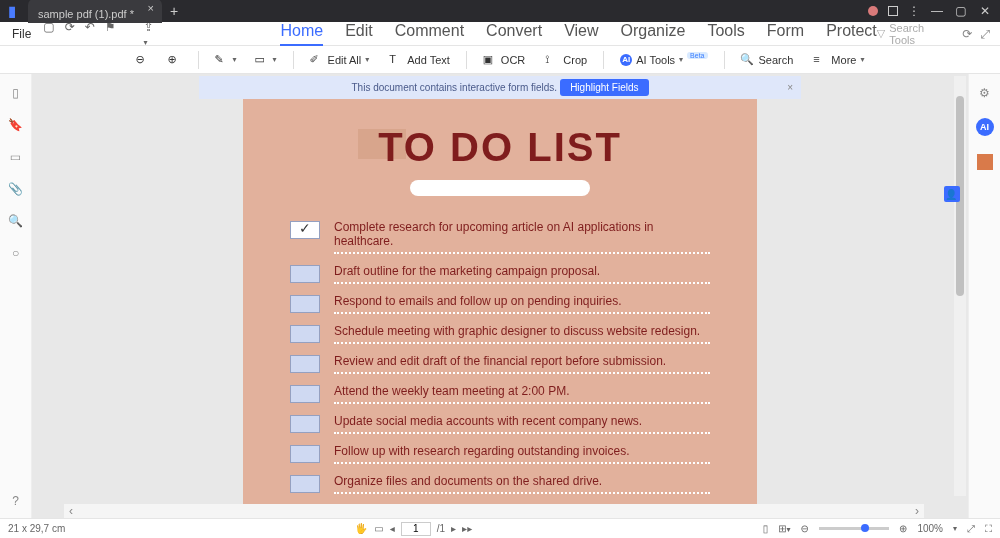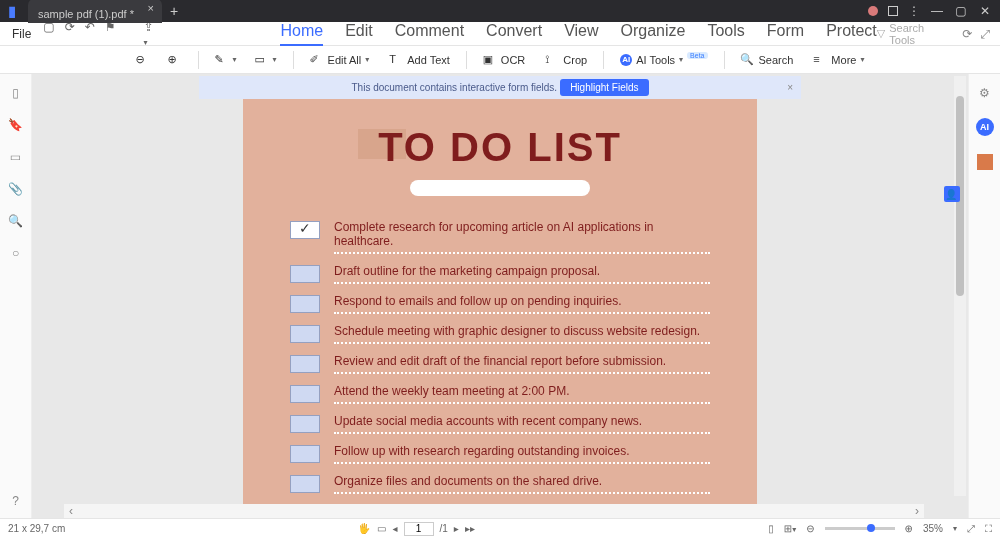--- a/index.html
+++ b/index.html
@@ -283,18 +283,18 @@
     <span>/1</span>
     <span>▸</span>
     <span>▸▸</span>
   </div>
   <div class="status-right">
     <span>▯</span>
     <span>⊞<span class="caret">▾</span></span>
     <span class="zoom-btn">⊖</span>
     <div class="zoom-slider"></div>
     <span class="zoom-btn">⊕</span>
-    <span>35%</span>
+    <span>100%</span>
       <span class="caret">▾</span>
     <span>⤢</span>
     <span>⛶</span>
   </div>
 </div>
 
 </body></html>

